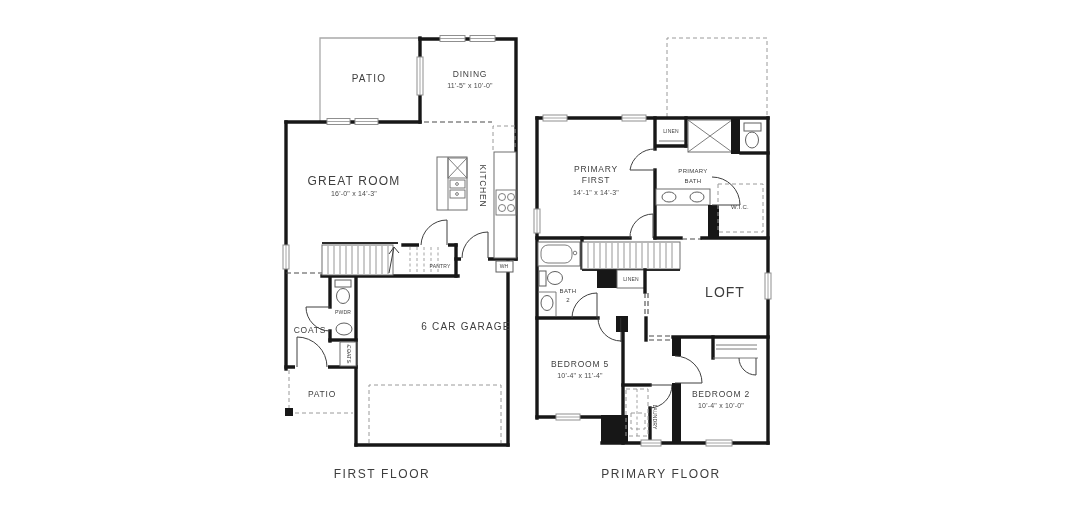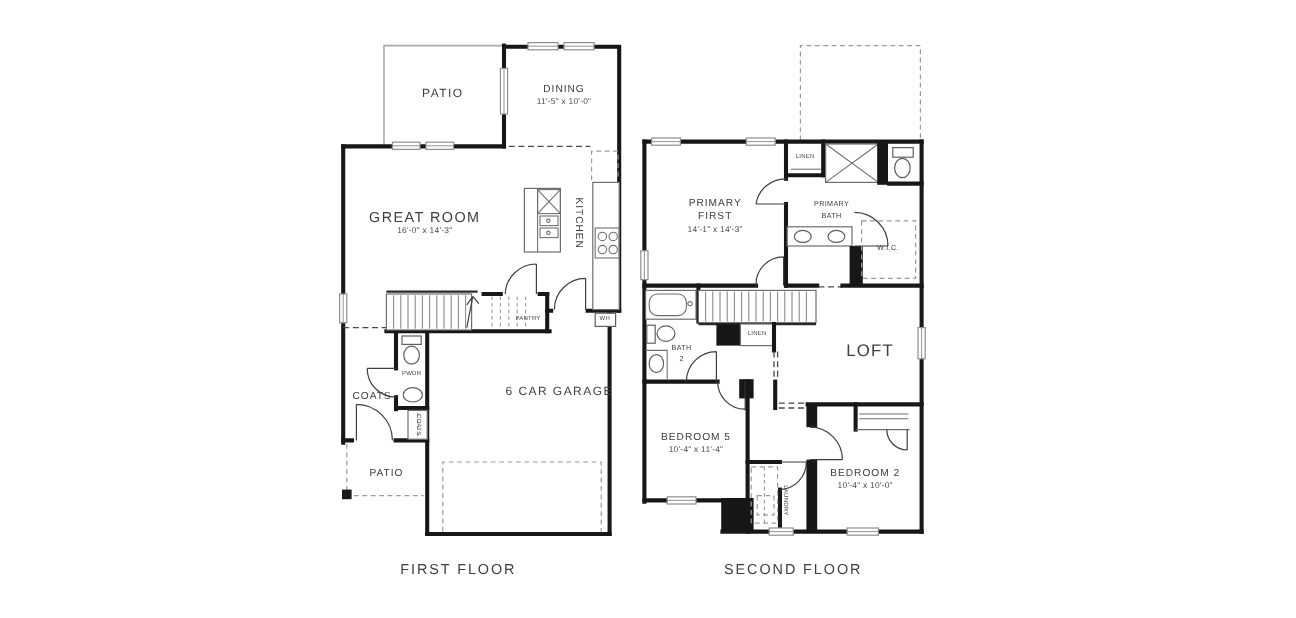--- a/index.html
+++ b/index.html
@@ -245,15 +245,15 @@
   <div class="lbl sm" style="left:740px;top:207px">W.I.C.</div>
   <div class="lbl sm" style="left:568px;top:291px">BATH</div>
   <div class="lbl sm" style="left:568px;top:300px">2</div>
   <div class="lbl tiny" style="left:631px;top:279px">LINEN</div>
   <div class="lbl med2" style="left:725px;top:292px">LOFT</div>
   <div class="lbl med" style="left:580px;top:364px">BEDROOM 5</div>
   <div class="lbl dim" style="left:580px;top:375px">10'-4" x 11'-4"</div>
   <div class="lbl tiny vert" style="left:654px;top:417px">LAUNDRY</div>
   <div class="lbl med" style="left:721px;top:394px">BEDROOM 2</div>
   <div class="lbl dim" style="left:721px;top:405px">10'-4" x 10'-0"</div>
-  <div class="lbl title" style="left:661px;top:474px">SECOND FLOOR</div>
+  <div class="lbl title" style="left:661px;top:474px">PRIMARY FLOOR</div>
 
 </div>
 
 </body></html>

